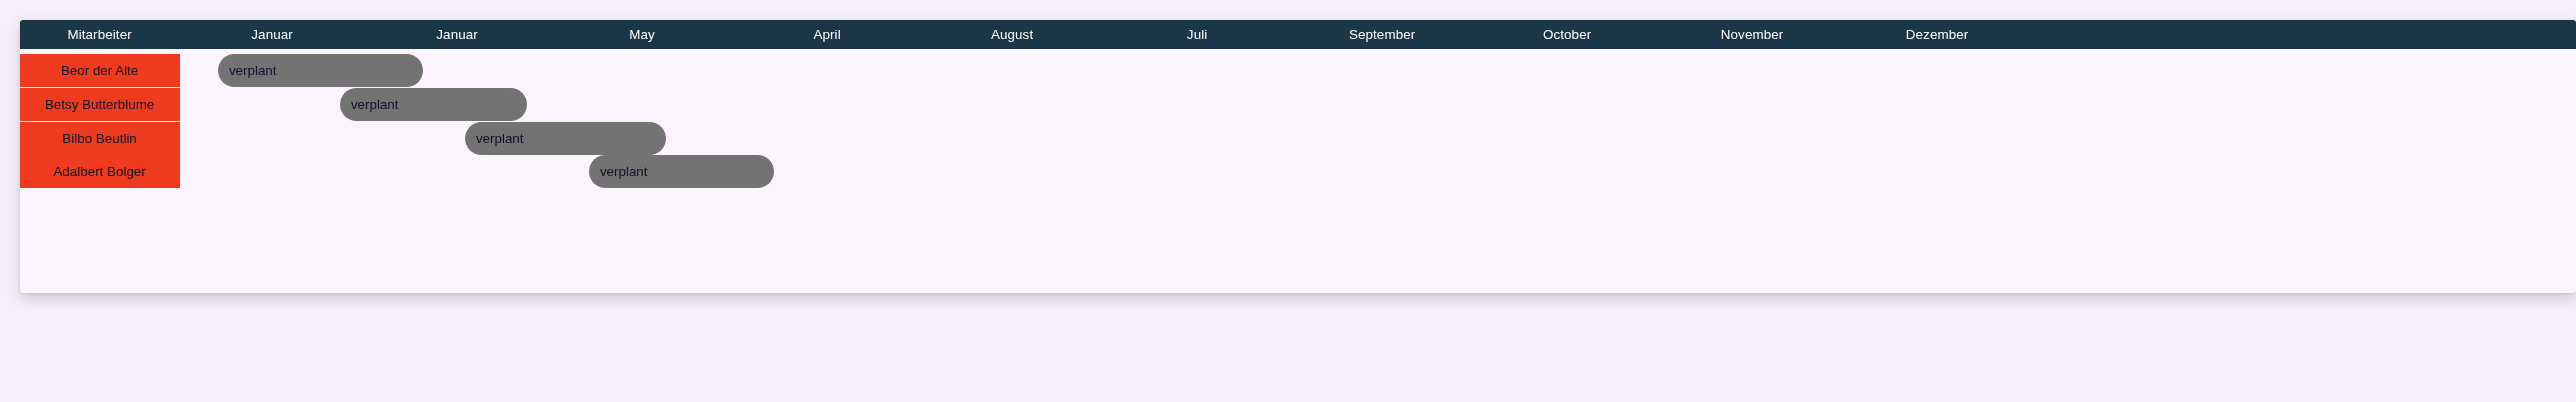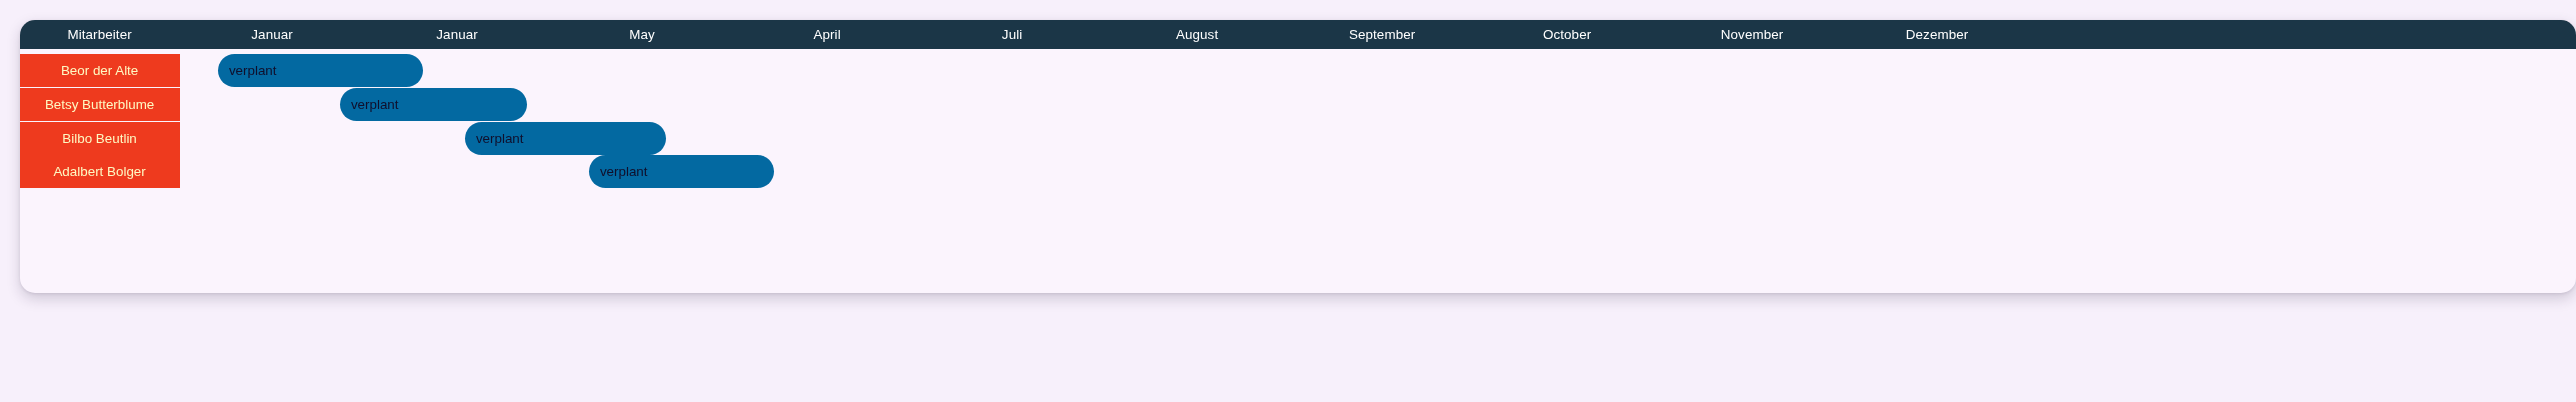--- a/index.html
+++ b/index.html
@@ -21,21 +21,21 @@
   }
 
   
   .card {
     position: absolute;
     left: 19.6px;
     top: 19.6px;
     width: 2556px;
     height: 273px;
     background: #fbf4fd;
-    border-radius: 15px;
+    border-radius: 3px;
     box-shadow: 0 5.2px 13.4px rgba(40, 30, 60, 0.18),
                 0 1px 3.1px rgba(40, 30, 60, 0.10);
     overflow: hidden;
   }
 
   
   .header {
     position: absolute;
     left: 0;
     top: 0;
@@ -78,32 +78,32 @@
   .name-chip {
     position: absolute;
     left: 0px;
     top: 0px;
     width: 160px;
     height: 33px;
     background: #ee3a1e;
     display: flex;
     align-items: center;
     justify-content: center;
-    color: #fef9c3;
+    color: #0f172a;
     font-size: 13.4px;
     white-space: nowrap;
     box-sizing: border-box;
     padding: 0 4.1px;
   }
 
   
   .bar {
     position: absolute;
     height: 33px;
-    background: #0369a1;
+    background: #737373;
     border-radius: 17px;
     display: flex;
     align-items: center;
     box-sizing: border-box;
     padding-left: 11.3px;
     color: #100f2c;
     font-size: 13.4px;
     white-space: nowrap;
   }
 
@@ -130,22 +130,22 @@
 <div id="app">
 
   <div class="card">
 
     <div class="header">
       <div class="header-cell col-label">Mitarbeiter</div>
       <div class="header-cell col-month">Januar</div>
       <div class="header-cell col-month">Januar</div>
       <div class="header-cell col-month">May</div>
       <div class="header-cell col-month">April</div>
+      <div class="header-cell col-month">August</div>
       <div class="header-cell col-month">Juli</div>
-      <div class="header-cell col-month">August</div>
       <div class="header-cell col-month">September</div>
       <div class="header-cell col-month">October</div>
       <div class="header-cell col-month">November</div>
       <div class="header-cell col-month">Dezember</div>
     </div>
 
     <div class="body">
 
       <div class="row" id="row-0" style="top: 5.7px;">
         <div class="name-chip">Beor der Alte</div>

